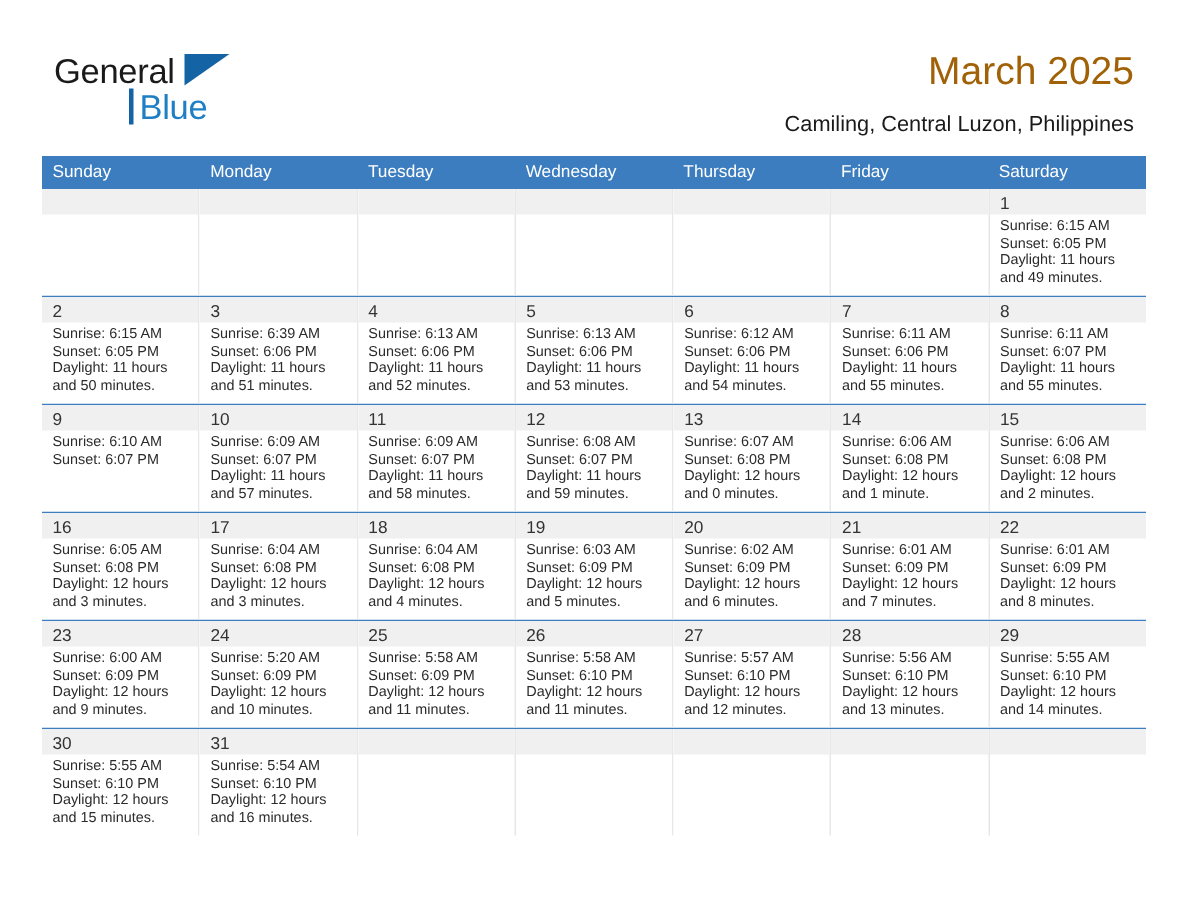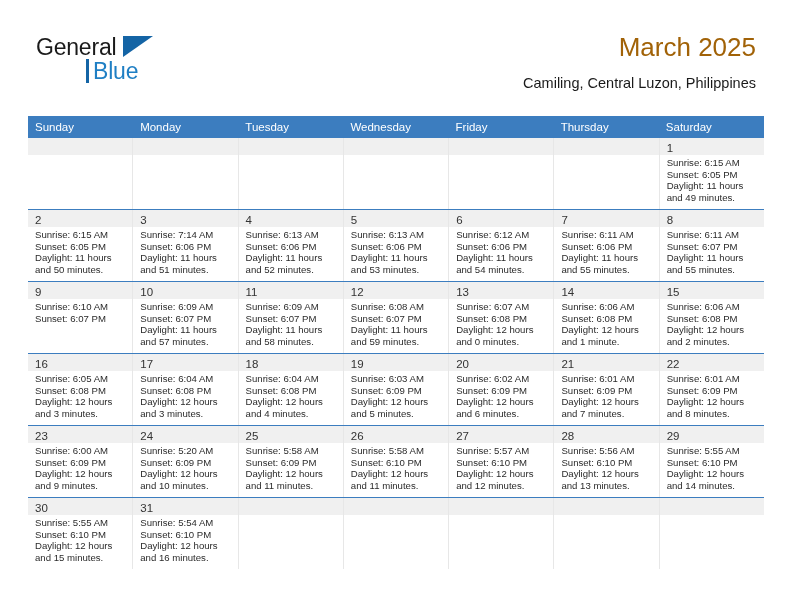--- a/index.html
+++ b/index.html
@@ -94,21 +94,20 @@
   .calendar {
     position: absolute;
     left: 28px;
     top: 104px;
     width: 736px;
   }
   .weekdays {
     display: flex;
     background: #3C7DBF;
     height: 22px;
-    margin-top: 12px;
   }
   .weekday {
     flex: 1 1 0;
     color: #ffffff;
     font-size: 11.5px;
     line-height: 22px;
     padding-left: 7px;
     box-sizing: border-box;
     white-space: nowrap;
   }
@@ -177,22 +176,22 @@
     <div class="subtitle">Camiling, Central Luzon, Philippines</div>
   </div>
 
   <div class="calendar">
 
     <div class="weekdays">
       <div class="weekday">Sunday</div>
       <div class="weekday">Monday</div>
       <div class="weekday">Tuesday</div>
       <div class="weekday">Wednesday</div>
+      <div class="weekday">Thursday</div>
       <div class="weekday">Friday</div>
-      <div class="weekday">Thursday</div>
       <div class="weekday">Saturday</div>
     </div>
 
     <div id="weeks-container">
         <div class="week first">
           <div class="day empty">
             <div class="daynum-band"><span class="daynum"></span></div>
           </div>
           <div class="day empty">
             <div class="daynum-band"><span class="daynum"></span></div>
@@ -223,21 +222,21 @@
             <div class="daynum-band"><span class="daynum">2</span></div>
             <div class="dayinfo">
               <div>Sunrise: 6:15 AM</div>
               <div>Sunset: 6:05 PM</div>
               <div class="wrap">Daylight: 11 hours and 50 minutes.</div>
             </div>
           </div>
           <div class="day">
             <div class="daynum-band"><span class="daynum">3</span></div>
             <div class="dayinfo">
-              <div>Sunrise: 7:14 AM</div>
+              <div>Sunrise: 6:39 AM</div>
               <div>Sunset: 6:06 PM</div>
               <div class="wrap">Daylight: 11 hours and 51 minutes.</div>
             </div>
           </div>
           <div class="day">
             <div class="daynum-band"><span class="daynum">4</span></div>
             <div class="dayinfo">
               <div>Sunrise: 6:13 AM</div>
               <div>Sunset: 6:06 PM</div>
               <div class="wrap">Daylight: 11 hours and 52 minutes.</div>

